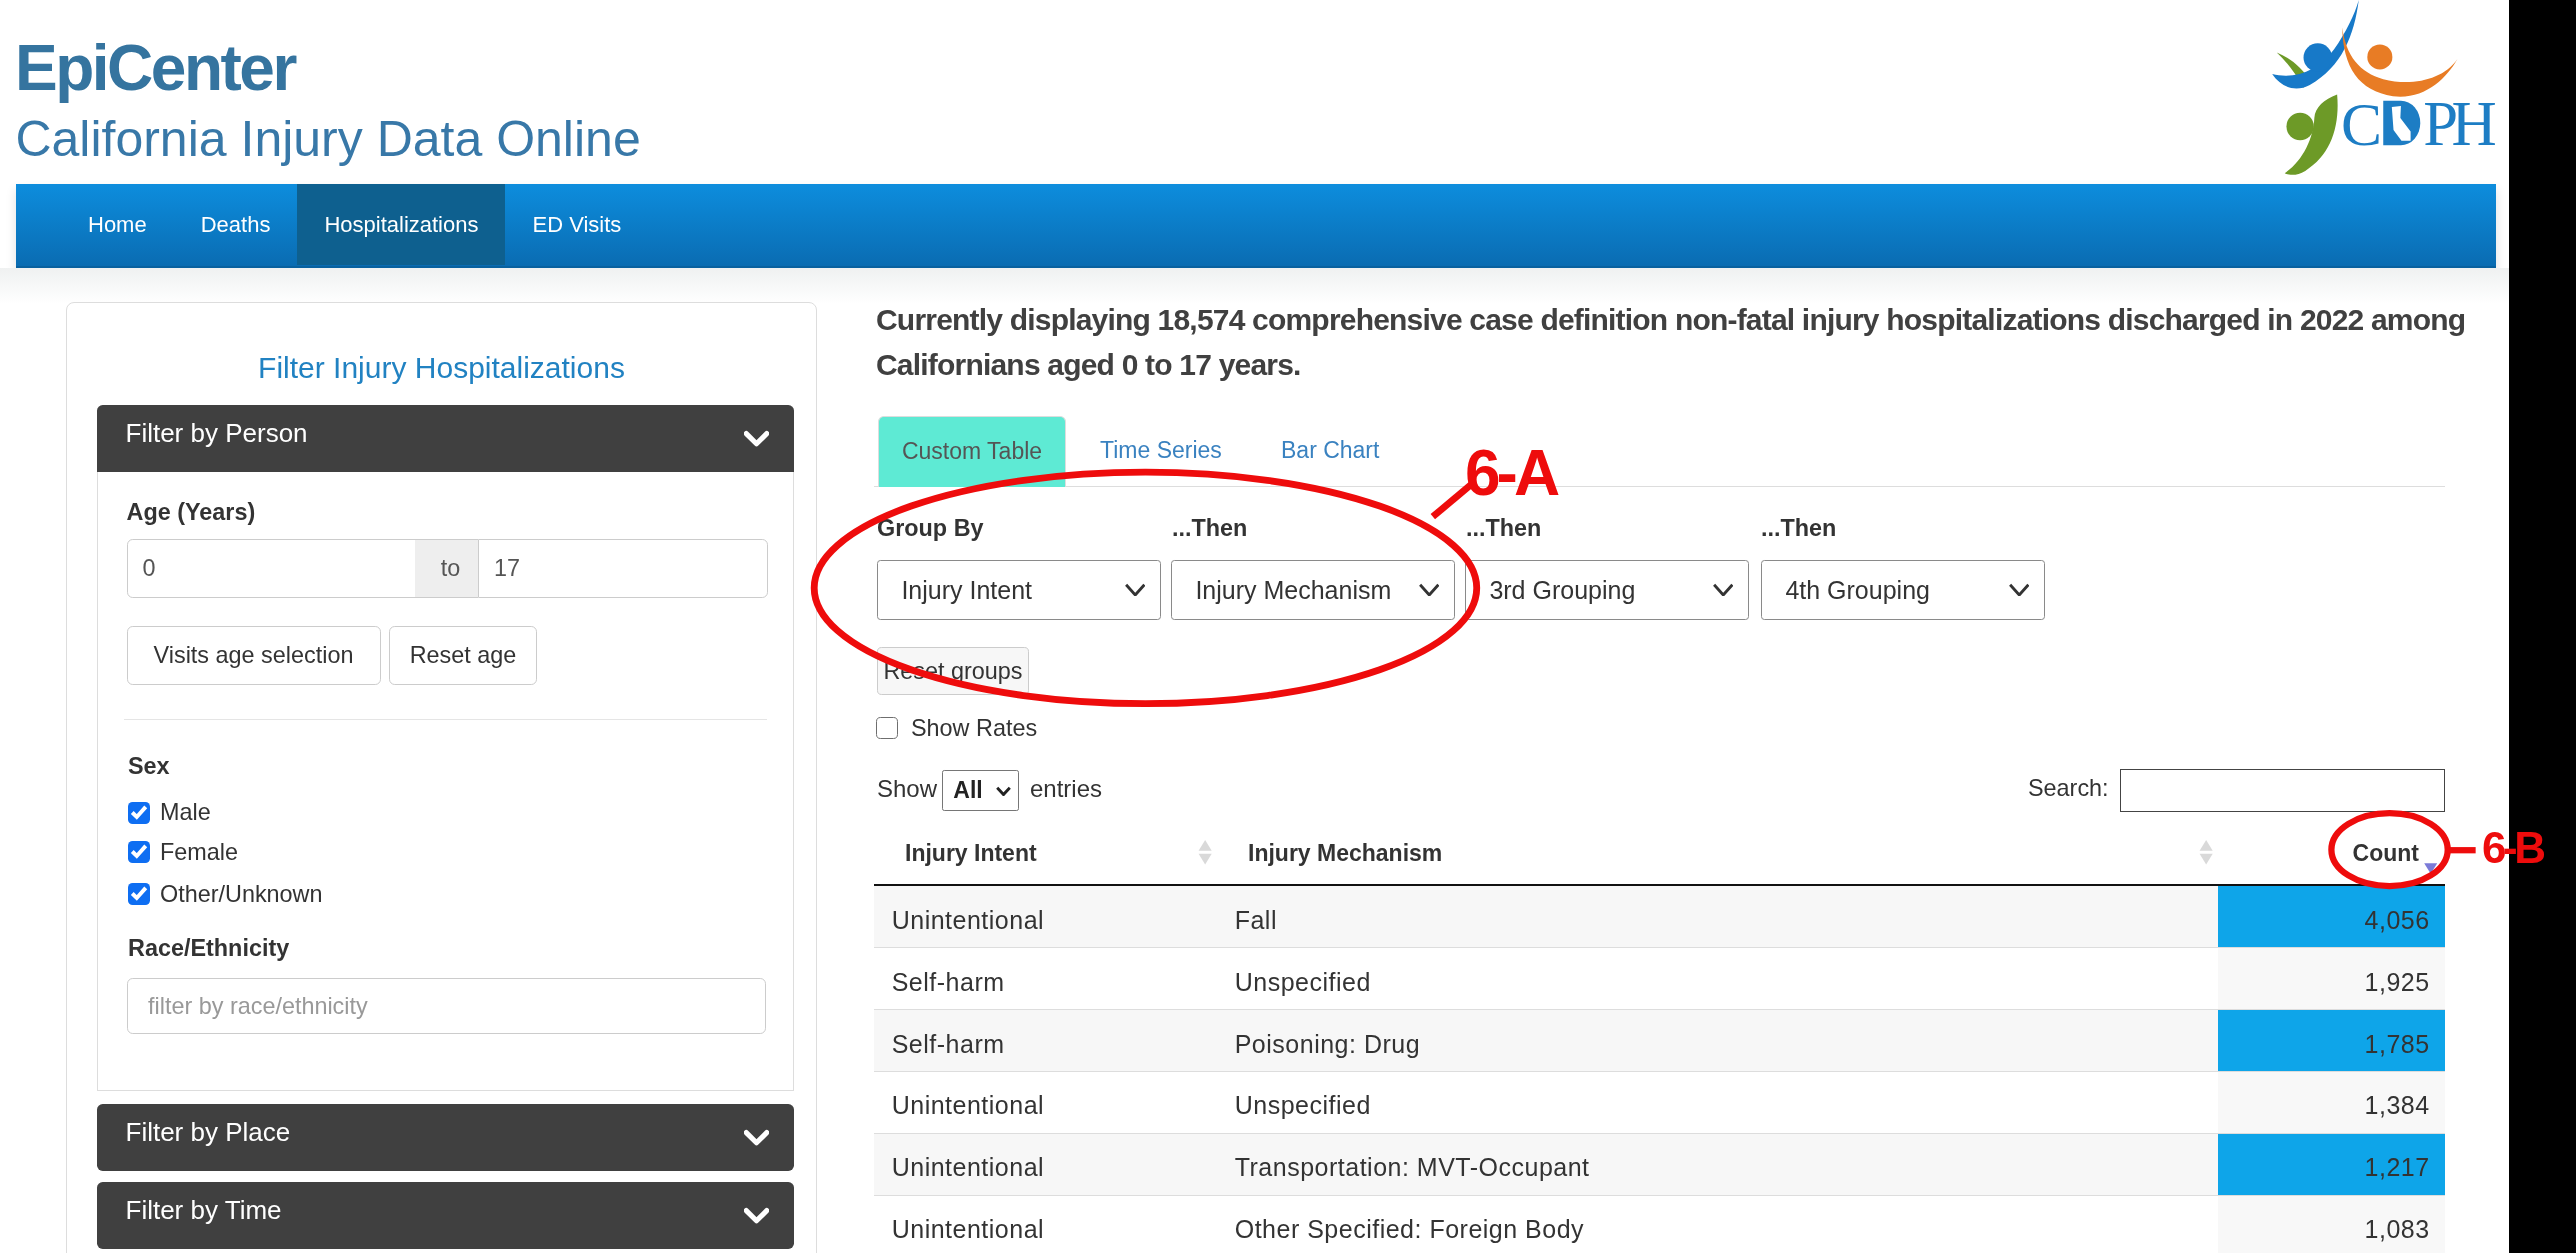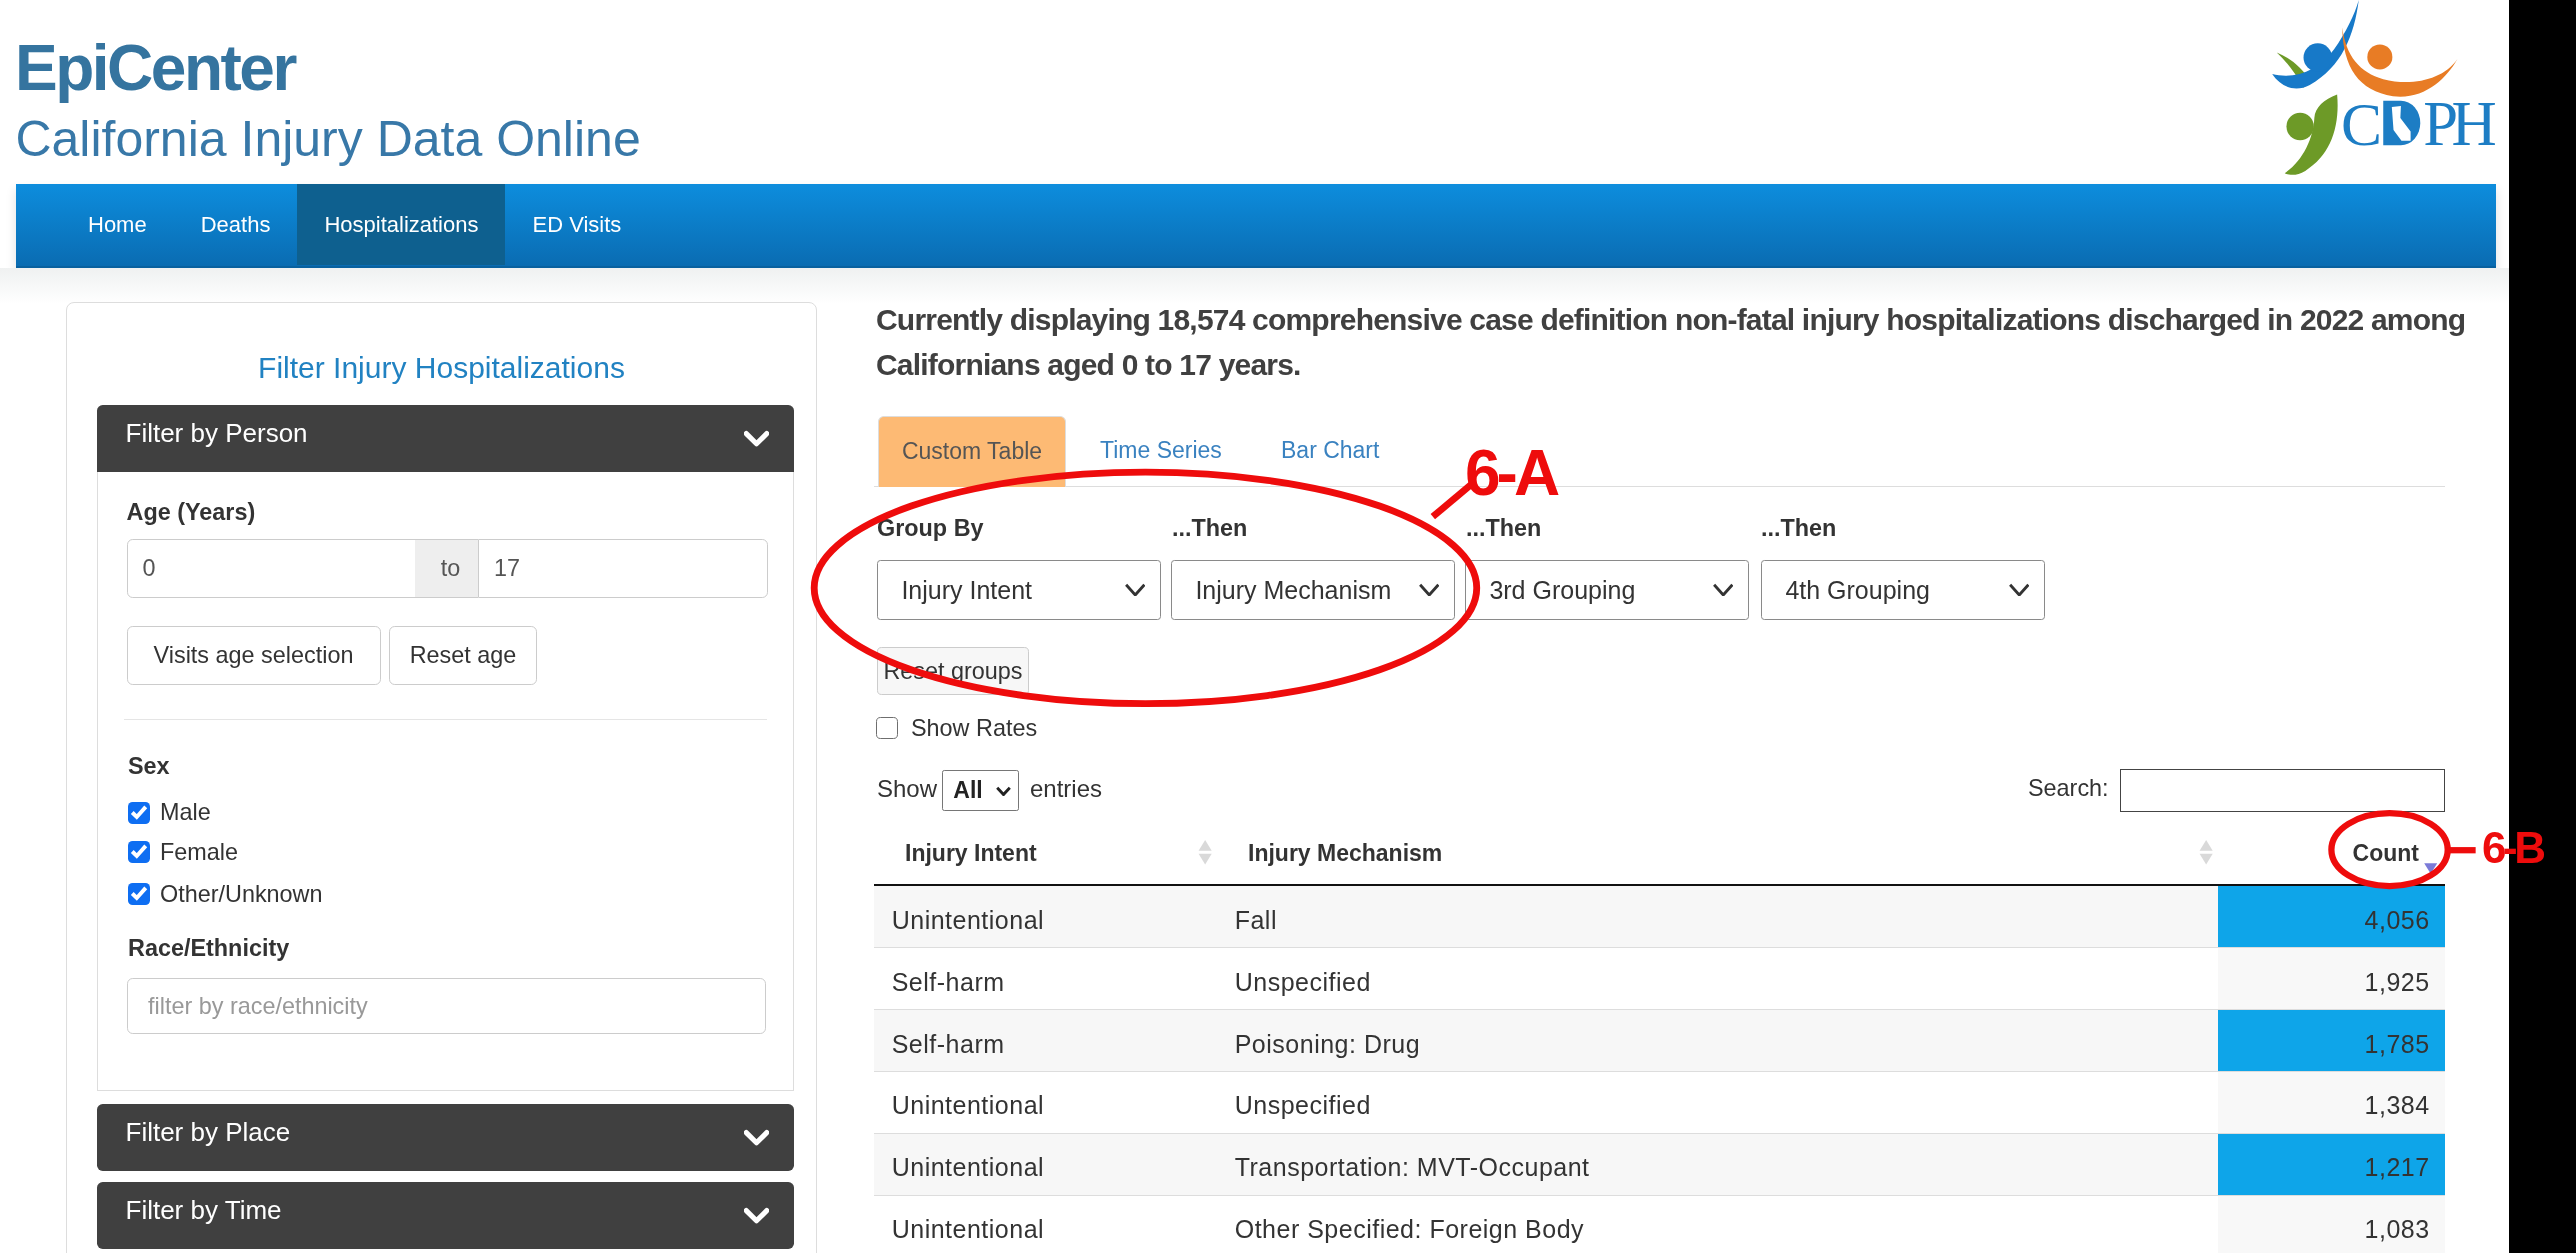--- a/index.html
+++ b/index.html
@@ -59,21 +59,21 @@
 #racein { left:28.5px; top:506px; width:639px; height:56px; border:1.1px solid #ccc; border-radius:5.7px; }
 #racein div { font-size:23.4px; color:#999; line-height:54px; padding-left:20.5px; }
 #pplace { top:801px; border-radius:5.7px; }
 #ptime { top:879px; border-radius:5.7px; }
 
 
 #heading { left:876px; top:297px; width:1653px; font-size:30px; font-weight:bold; color:#404040;
   line-height:45px; letter-spacing:-0.8px; }
 
 #tabline { left:874px; top:486px; width:1571px; border-top:1.1px solid #ddd; }
-#atab { left:878px; top:416px; width:188px; height:71px; background:#fdba74;
+#atab { left:878px; top:416px; width:188px; height:71px; background:#5eead4;
   border:1.1px solid #ddd; border-bottom:none; border-radius:5.7px 5.7px 0 0;
   font-size:23px; color:#555; text-align:center; line-height:68px; }
 .itab { position:absolute; top:416px; height:71px; font-size:23px; color:#3a82c0; line-height:68px; }
 #ts { left:1100px; } #bc { left:1281px; }
 
 .glab { position:absolute; font-size:23.4px; font-weight:bold; color:#333; }
 .sel { position:absolute; top:560px; width:284px; height:60px; border:1.1px solid #8a8a8a;
   border-radius:3.4px; background:#fff; font-size:25px; color:#333; line-height:58px; padding-left:23.4px; }
 .sel svg { position:absolute; right:15px; top:21.7px; }
 #rstg { left:877px; top:647px; width:152px; height:48px; line-height:46px; background:#f7f7f7; border-radius:4.6px;}

